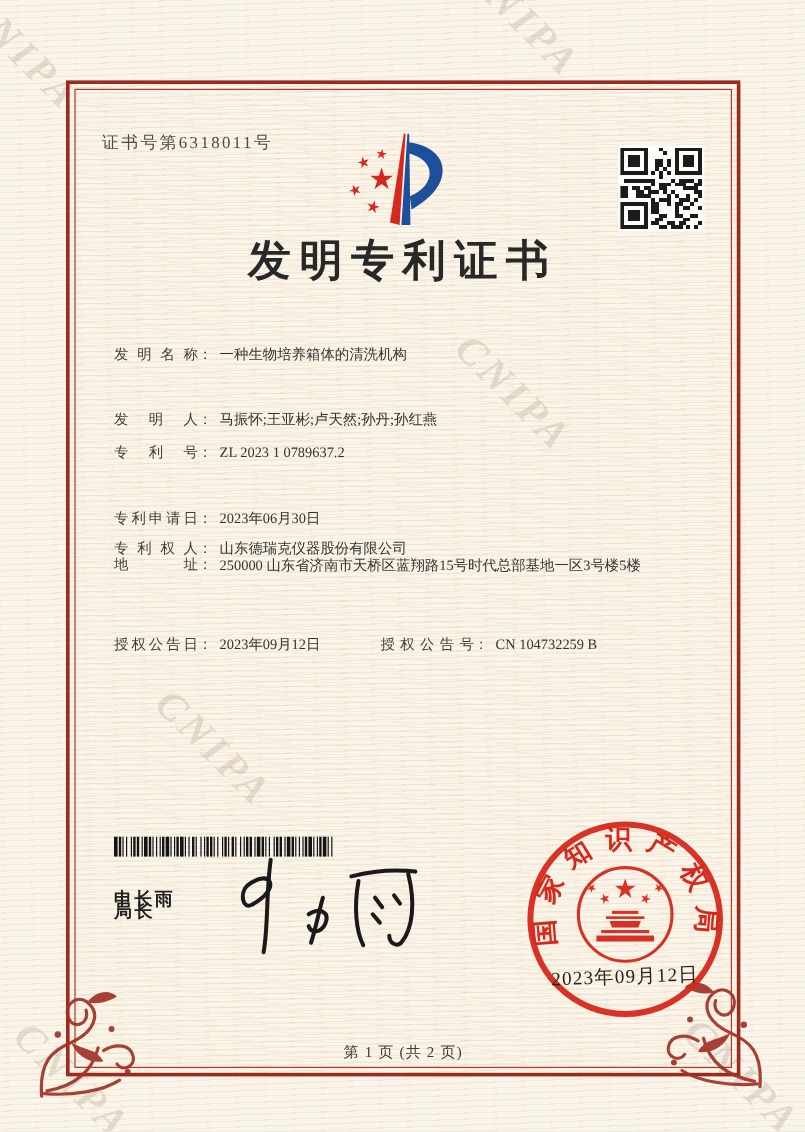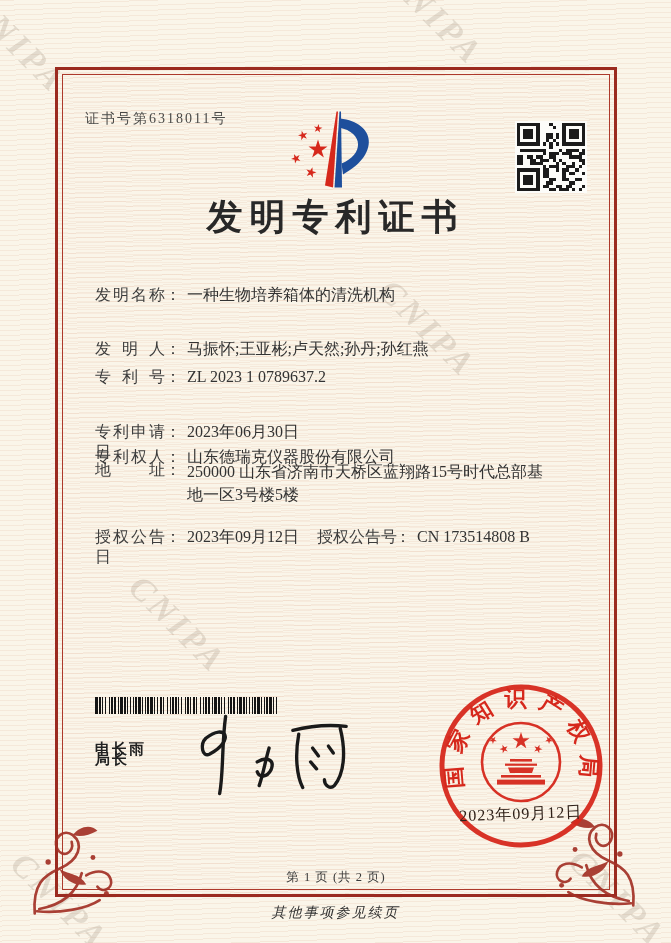--- a/index.html
+++ b/index.html
@@ -16,21 +16,21 @@
   .frame::before{content:"";position:absolute;inset:0;
      background:repeating-linear-gradient(181deg,rgba(219,148,116,0.10) 0 1px,transparent 1px 4px);}
   .frame-inner{position:absolute;inset:4px;border:1px solid #ad392b;}
   .abs{position:absolute;z-index:3;}
   .cert-no{left:85px;top:110px;font-size:14px;letter-spacing:2px;color:#4a4a48;}
   .logo{left:280px;top:106px;width:105px;height:86px;}
   .qr{left:515px;top:121px;width:72px;height:72px;background:#fcfcf9;padding:2px;box-sizing:border-box;}
   .qr svg{width:100%;height:100%;shape-rendering:crispEdges;}
   .title{left:0;top:193px;width:671px;text-align:center;font-size:36px;font-weight:700;
      color:#282828;letter-spacing:7px;}
-  .row{left:95px;width:525px;font-size:16px;line-height:20px;color:#383838;}
+  .row{left:95px;width:525px;font-size:12px;line-height:20px;color:#383838;}
   .lbl{display:inline-block;width:70px;text-align:justify;text-align-last:justify;
      vertical-align:top;color:#3d3d3d;}
   .colon{display:inline-block;vertical-align:top;margin-right:6px;}
   .val{display:inline-block;vertical-align:top;white-space:nowrap;color:#333;}
   .val.wrap{white-space:normal;width:356px;line-height:23px;}
   .pair2{position:absolute;left:222px;top:0;white-space:nowrap;}
   .pair2 .lbl{width:78px;}
   .paras{left:70px;top:556px;width:514px;}
   .paras p{margin:0;font-size:13.5px;line-height:22px;font-style:italic;color:#3a3a3a;
      text-align:justify;text-indent:2em;}
@@ -327,21 +327,21 @@
   </div>
   <div class="abs row" style="top:447px">
     <span class="lbl">专利权人</span><span class="colon">：</span><span class="val">山东德瑞克仪器股份有限公司</span>
   </div>
   <div class="abs row" style="top:460px">
     <span class="lbl">地址</span><span class="colon">：</span><span class="val wrap">250000 山东省济南市天桥区蓝翔路15号时代总部基地一区3号楼5楼</span>
   </div>
   <div class="abs row" style="top:527px">
     <span class="lbl">授权公告日</span><span class="colon">：</span><span class="val">2023年09月12日</span>
     <span class="pair2">
-      <span class="lbl">授权公告号</span><span class="colon">：</span><span class="val">CN 173514808 B</span>
+      <span class="lbl">授权公告号</span><span class="colon">：</span><span class="val">CN 104732259 B</span>
     </span>
   </div>
 
 
   <div class="abs barcode">
       <div class="bar" style="width: 3px;"></div>
       <div class="gap" style="width: 1px;"></div>
       <div class="bar" style="width: 2px;"></div>
       <div class="gap" style="width: 1px;"></div>
       <div class="bar" style="width: 1px;"></div>
@@ -533,15 +533,14 @@
         <rect x="-16" y="1.6" width="32" height="2.2"></rect>
         <path d="M-13,5.6 L13,5.6 L11,11 L-11,11 Z"></path>
         <rect x="-20" y="13" width="40" height="2.6"></rect>
         <rect x="-24" y="17.6" width="48" height="5"></rect>
       </g>
       <text x="89" y="141" text-anchor="middle" font-size="16" fill="#2e2018" letter-spacing="1" transform="rotate(-2 89 141)" font-family="Liberation Serif, DejaVu Serif, serif">2023年09月12日</text>
     </svg>
   </div>
 
   <div class="abs page-indicator">第 1 页 (共 2 页)</div>
-  <div class="abs cont-note">其他事项参见续页</div>
 
 </div>
 
 </body></html>

